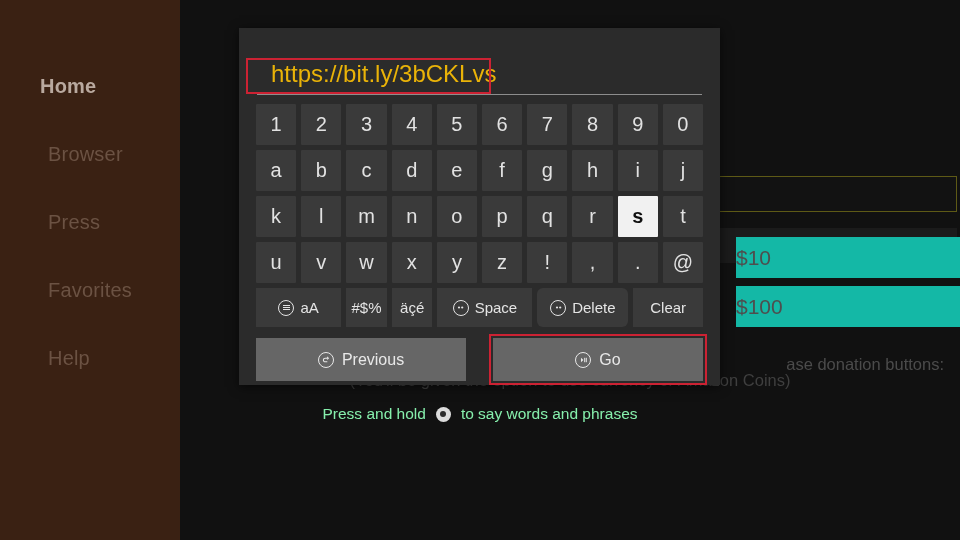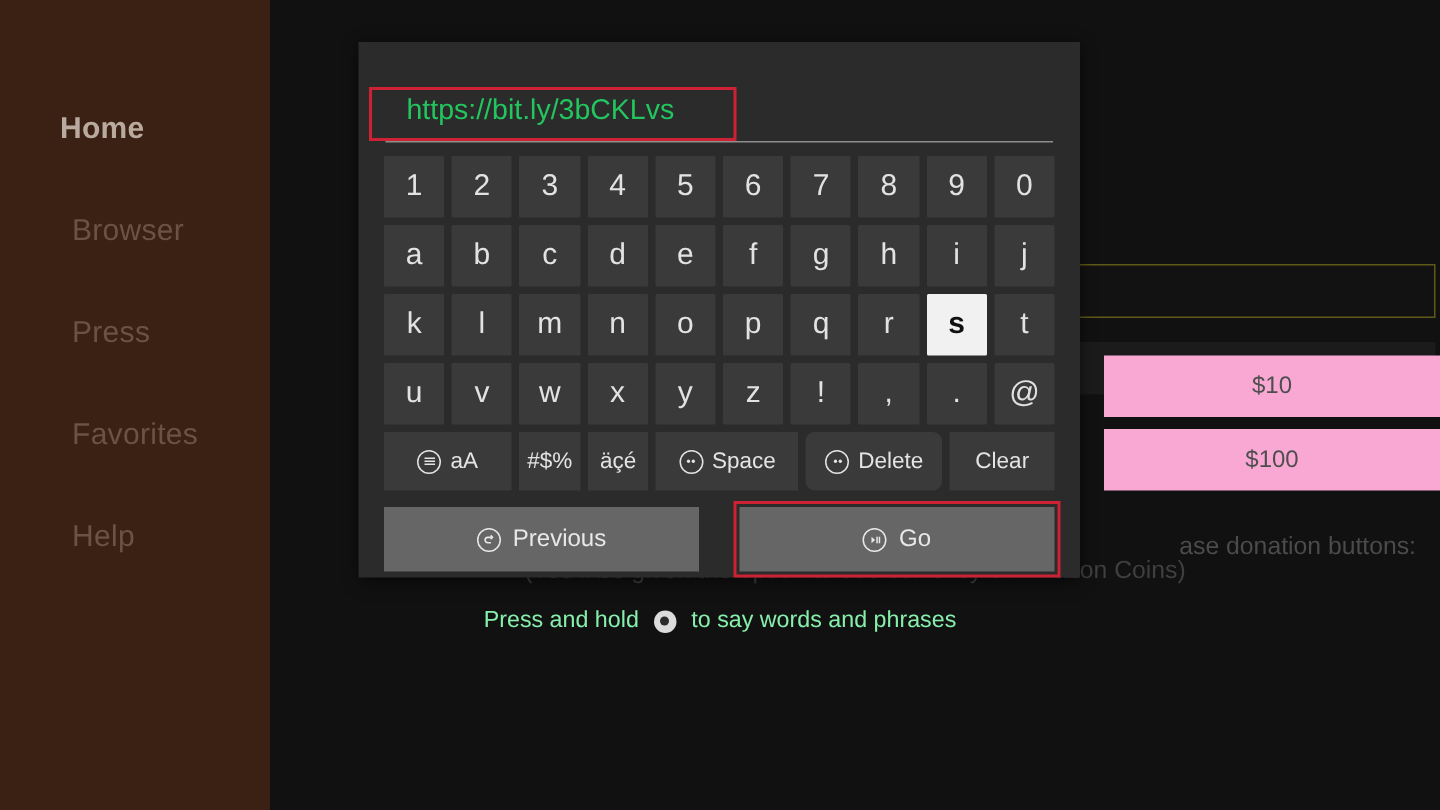--- a/index.html
+++ b/index.html
@@ -50,35 +50,35 @@
     position: absolute; left: 0; top: 371px; width: 780px;
     text-align: center;
     font-size: 16.5px; color: #3f3f3f; white-space: nowrap;
   }
   .donations {
     position: absolute; left: 64px; top: 237px; width: 716px;
     display: grid; grid-template-columns: repeat(3, 1fr);
     grid-gap: 8px 22px;
   }
   .donation-btn {
-    height: 41px; line-height: 41px; text-align: center;
-    background: #f9a8d4; color: #4e4e4e; font-size: 16px;
+    height: 41px; line-height: 41px; text-align: left;
+    background: #14b8a6; color: #4e4e4e; font-size: 21px;
   }
 
   
   .kbd-dialog {
     position: absolute; left: 239px; top: 28px; width: 481px; height: 357px;
     background: #2b2b2b;
     box-shadow: 0 2px 10px rgba(0,0,0,.6);
   }
   .url-wrap { position: absolute; left: 18px; top: 29px; width: 445px; height: 38px; }
   .url-text {
     position: absolute; left: 0; top: 0; width: 100%; height: 34px;
     line-height: 34px;
-    font-size: 19px; color: #22c55e;
+    font-size: 24px; color: #eab308;
     padding-left: 14px;
     white-space: nowrap; overflow: hidden;
   }
   .url-underline {
     position: absolute; left: 0; bottom: 0; width: 100%; height: 1px; background: #8d8d8d;
   }
   .url-highlight {
     position: absolute; left: 7px; top: 30px; width: 245px; height: 36px;
     border: 2px solid #cc2233; pointer-events: none;
   }

